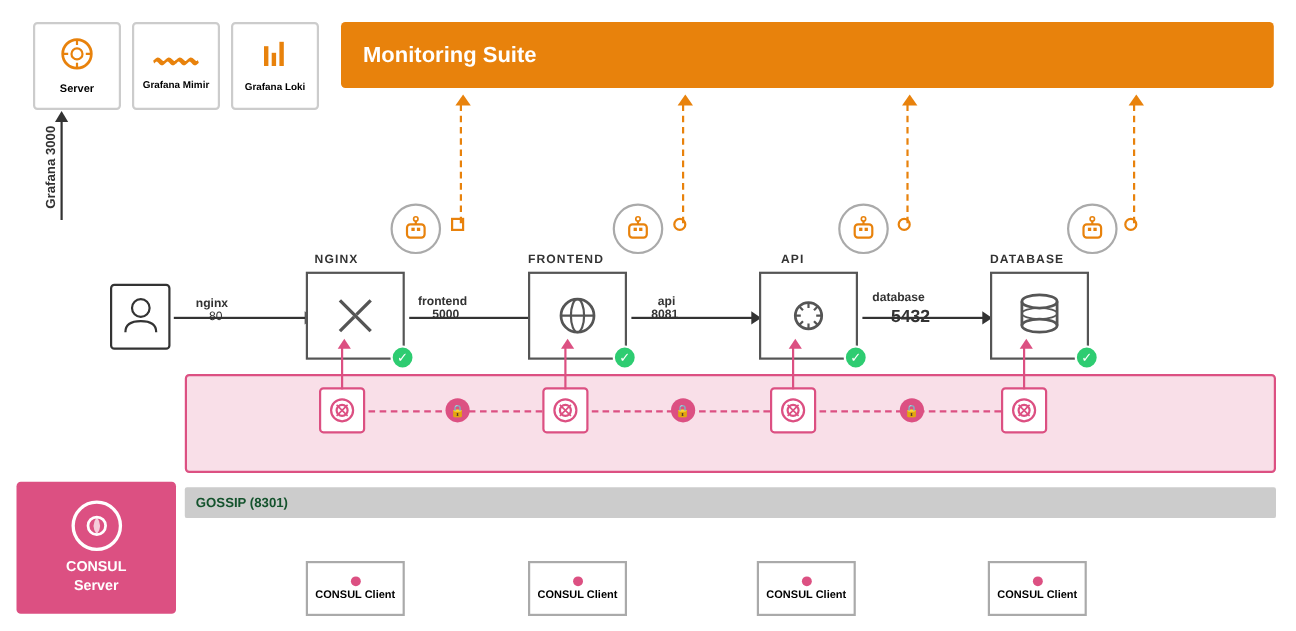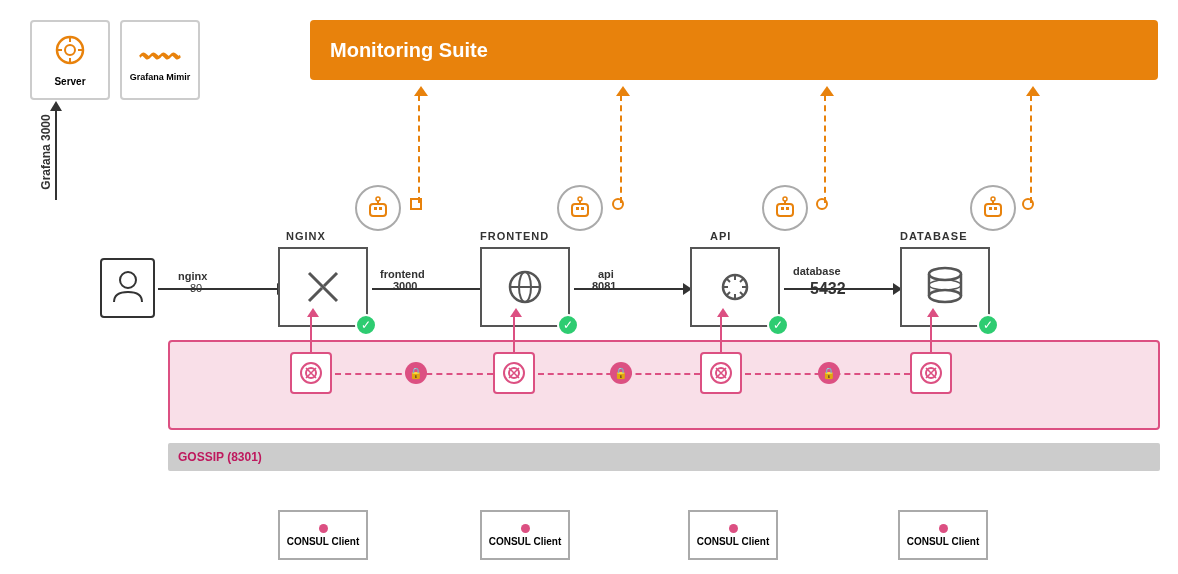--- a/index.html
+++ b/index.html
@@ -111,20 +111,30 @@
         </svg>
     </div>
     <span>Server</span>
   </div>
 
   <div class="grafana-box" style="left:120px;">
     <div class="grafana-icon" style="color:#E8820C; font-size:20px;">〰〰</div>
     <span style="font-size:9px;text-align:right;">Grafana Mimir</span>
   </div>
 
+  <div class="grafana-box" style="left:210px;">
+    <div class="grafana-icon" style="color:#E8820C; font-size:20px;">
+      <svg width="28" height="28" viewBox="0 0 28 28">
+          <rect x="4" y="6" width="4" height="18" fill="#E8820C"></rect>
+          <rect x="11" y="12" width="4" height="12" fill="#E8820C"></rect>
+          <rect x="18" y="2" width="4" height="22" fill="#E8820C"></rect>
+        </svg>
+    </div>
+    <span style="font-size:9px;">Grafana Loki</span>
+  </div>
 
   <div style="position:absolute; top:110px; left:55px; display:flex; flex-direction:column; align-items:center;">
     <div style="width:2px; height:90px; background:#333; position:relative;">
       <div style="position:absolute; top:-9px; left:-5px; width:0; height:0; border-left:6px solid transparent; border-right:6px solid transparent; border-bottom:10px solid #333;"></div>
     </div>
   </div>
   <div style="position:absolute; top:145px; left:8px; transform:rotate(-90deg); transform-origin:center; font-size:12px; font-weight:bold; white-space:nowrap; color:#333;">Grafana 3000</div>
 
   <div style="position:absolute; top:258px; left:100px; width:55px; height:60px; border:2px solid #333; border-radius:4px; display:flex; align-items:center; justify-content:center; font-size:28px;">
     <svg width="32" height="36" viewBox="0 0 32 36">
@@ -158,21 +168,21 @@
           <line x1="5" y1="5" x2="33" y2="33" stroke="#555" stroke-width="3"></line>
           <line x1="33" y1="5" x2="20" y2="18" stroke="#555" stroke-width="3"></line>
           <line x1="5" y1="33" x2="18" y2="20" stroke="#555" stroke-width="3"></line>
         </svg>
       <div style="position:absolute; bottom:-11px; right:-11px; width:22px; height:22px; background:#2ecc71; border-radius:50%; display:flex; align-items:center; justify-content:center; color:white; font-size:12px; border:2px solid #fff;">✓</div>
     </div>
   </div>
 
   <div class="arrow-right" style="top:288px; left:372px; width:110px;"></div>
   <div style="position:absolute; top:268px; left:380px; font-size:11px; font-weight:bold; color:#333;">frontend</div>
-  <div style="position:absolute; top:280px; left:393px; font-size:11px; font-weight:bold; color:#333;">3000</div>
+  <div style="position:absolute; top:280px; left:393px; font-size:11px; font-weight:bold; color:#333;">5000</div>
 
   <div style="position:absolute; top:185px; left:557px; width:46px; height:46px; border:2px solid #aaa; border-radius:50%; background:#fff; display:flex; align-items:center; justify-content:center; z-index:10;">
     <svg width="28" height="28" viewBox="0 0 28 28">
         <rect x="6" y="10" width="16" height="12" rx="3" fill="none" stroke="#E8820C" stroke-width="2"></rect>
         <rect x="10" y="13" width="3" height="3" fill="#E8820C"></rect>
         <rect x="15" y="13" width="3" height="3" fill="#E8820C"></rect>
         <line x1="14" y1="10" x2="14" y2="7" stroke="#E8820C" stroke-width="2"></line>
         <circle cx="14" cy="5" r="2" fill="none" stroke="#E8820C" stroke-width="1.5"></circle>
       </svg>
   </div>
@@ -311,22 +321,31 @@
   </div>
 
   <div style="position:absolute; top:316px; left:720px; width:2px; height:38px; border-left:2px solid #DC5082;">
     <div style="position:absolute; top:-8px; left:-5px; border-left:6px solid transparent; border-right:6px solid transparent; border-bottom:9px solid #DC5082;"></div>
   </div>
 
   <div style="position:absolute; top:316px; left:930px; width:2px; height:38px; border-left:2px solid #DC5082;">
     <div style="position:absolute; top:-8px; left:-5px; border-left:6px solid transparent; border-right:6px solid transparent; border-bottom:9px solid #DC5082;"></div>
   </div>
 
-
-  <div style="position:absolute; top:443px; left:168px; right:18px; height:28px; background:#ccc; display:flex; align-items:center; padding-left:10px; font-size:12px; font-weight:bold; color:#be185d; border-radius:2px;">
+  <div style="position:absolute; top:438px; left:15px; width:145px; height:120px; background:#DC5082; border-radius:4px; display:flex; flex-direction:column; align-items:center; justify-content:center; color:white;">
+    <div style="width:46px; height:46px; border:3px solid white; border-radius:50%; display:flex; align-items:center; justify-content:center; margin-bottom:6px;">
+      <svg width="28" height="28" viewBox="0 0 28 28">
+          <circle cx="14" cy="14" r="8" fill="none" stroke="white" stroke-width="2.5"></circle>
+          <path d="M14 6 Q20 14 14 22 Q8 14 14 6Z" fill="white" opacity="0.7"></path>
+        </svg>
+    </div>
+    <div style="font-size:13px; font-weight:bold; text-align:center; line-height:1.3;">CONSUL<br>Server</div>
+  </div>
+
+  <div style="position:absolute; top:443px; left:168px; right:18px; height:28px; background:#ccc; display:flex; align-items:center; padding-left:10px; font-size:12px; font-weight:bold; color:#14532d; border-radius:2px;">
     <span>GOSSIP (8301)</span>
   </div>
 
 
   <div style="position:absolute; top:510px; left:278px; width:90px; height:50px; background:#fff; border:2px solid #aaa; display:flex; flex-direction:column; align-items:center; justify-content:center; font-size:10px; font-weight:bold; text-align:center;">
     <div style="width:9px; height:9px; background:#DC5082; border-radius:50%; margin-bottom:3px;"></div>
     <span>CONSUL
 Client</span>
   </div>
 

